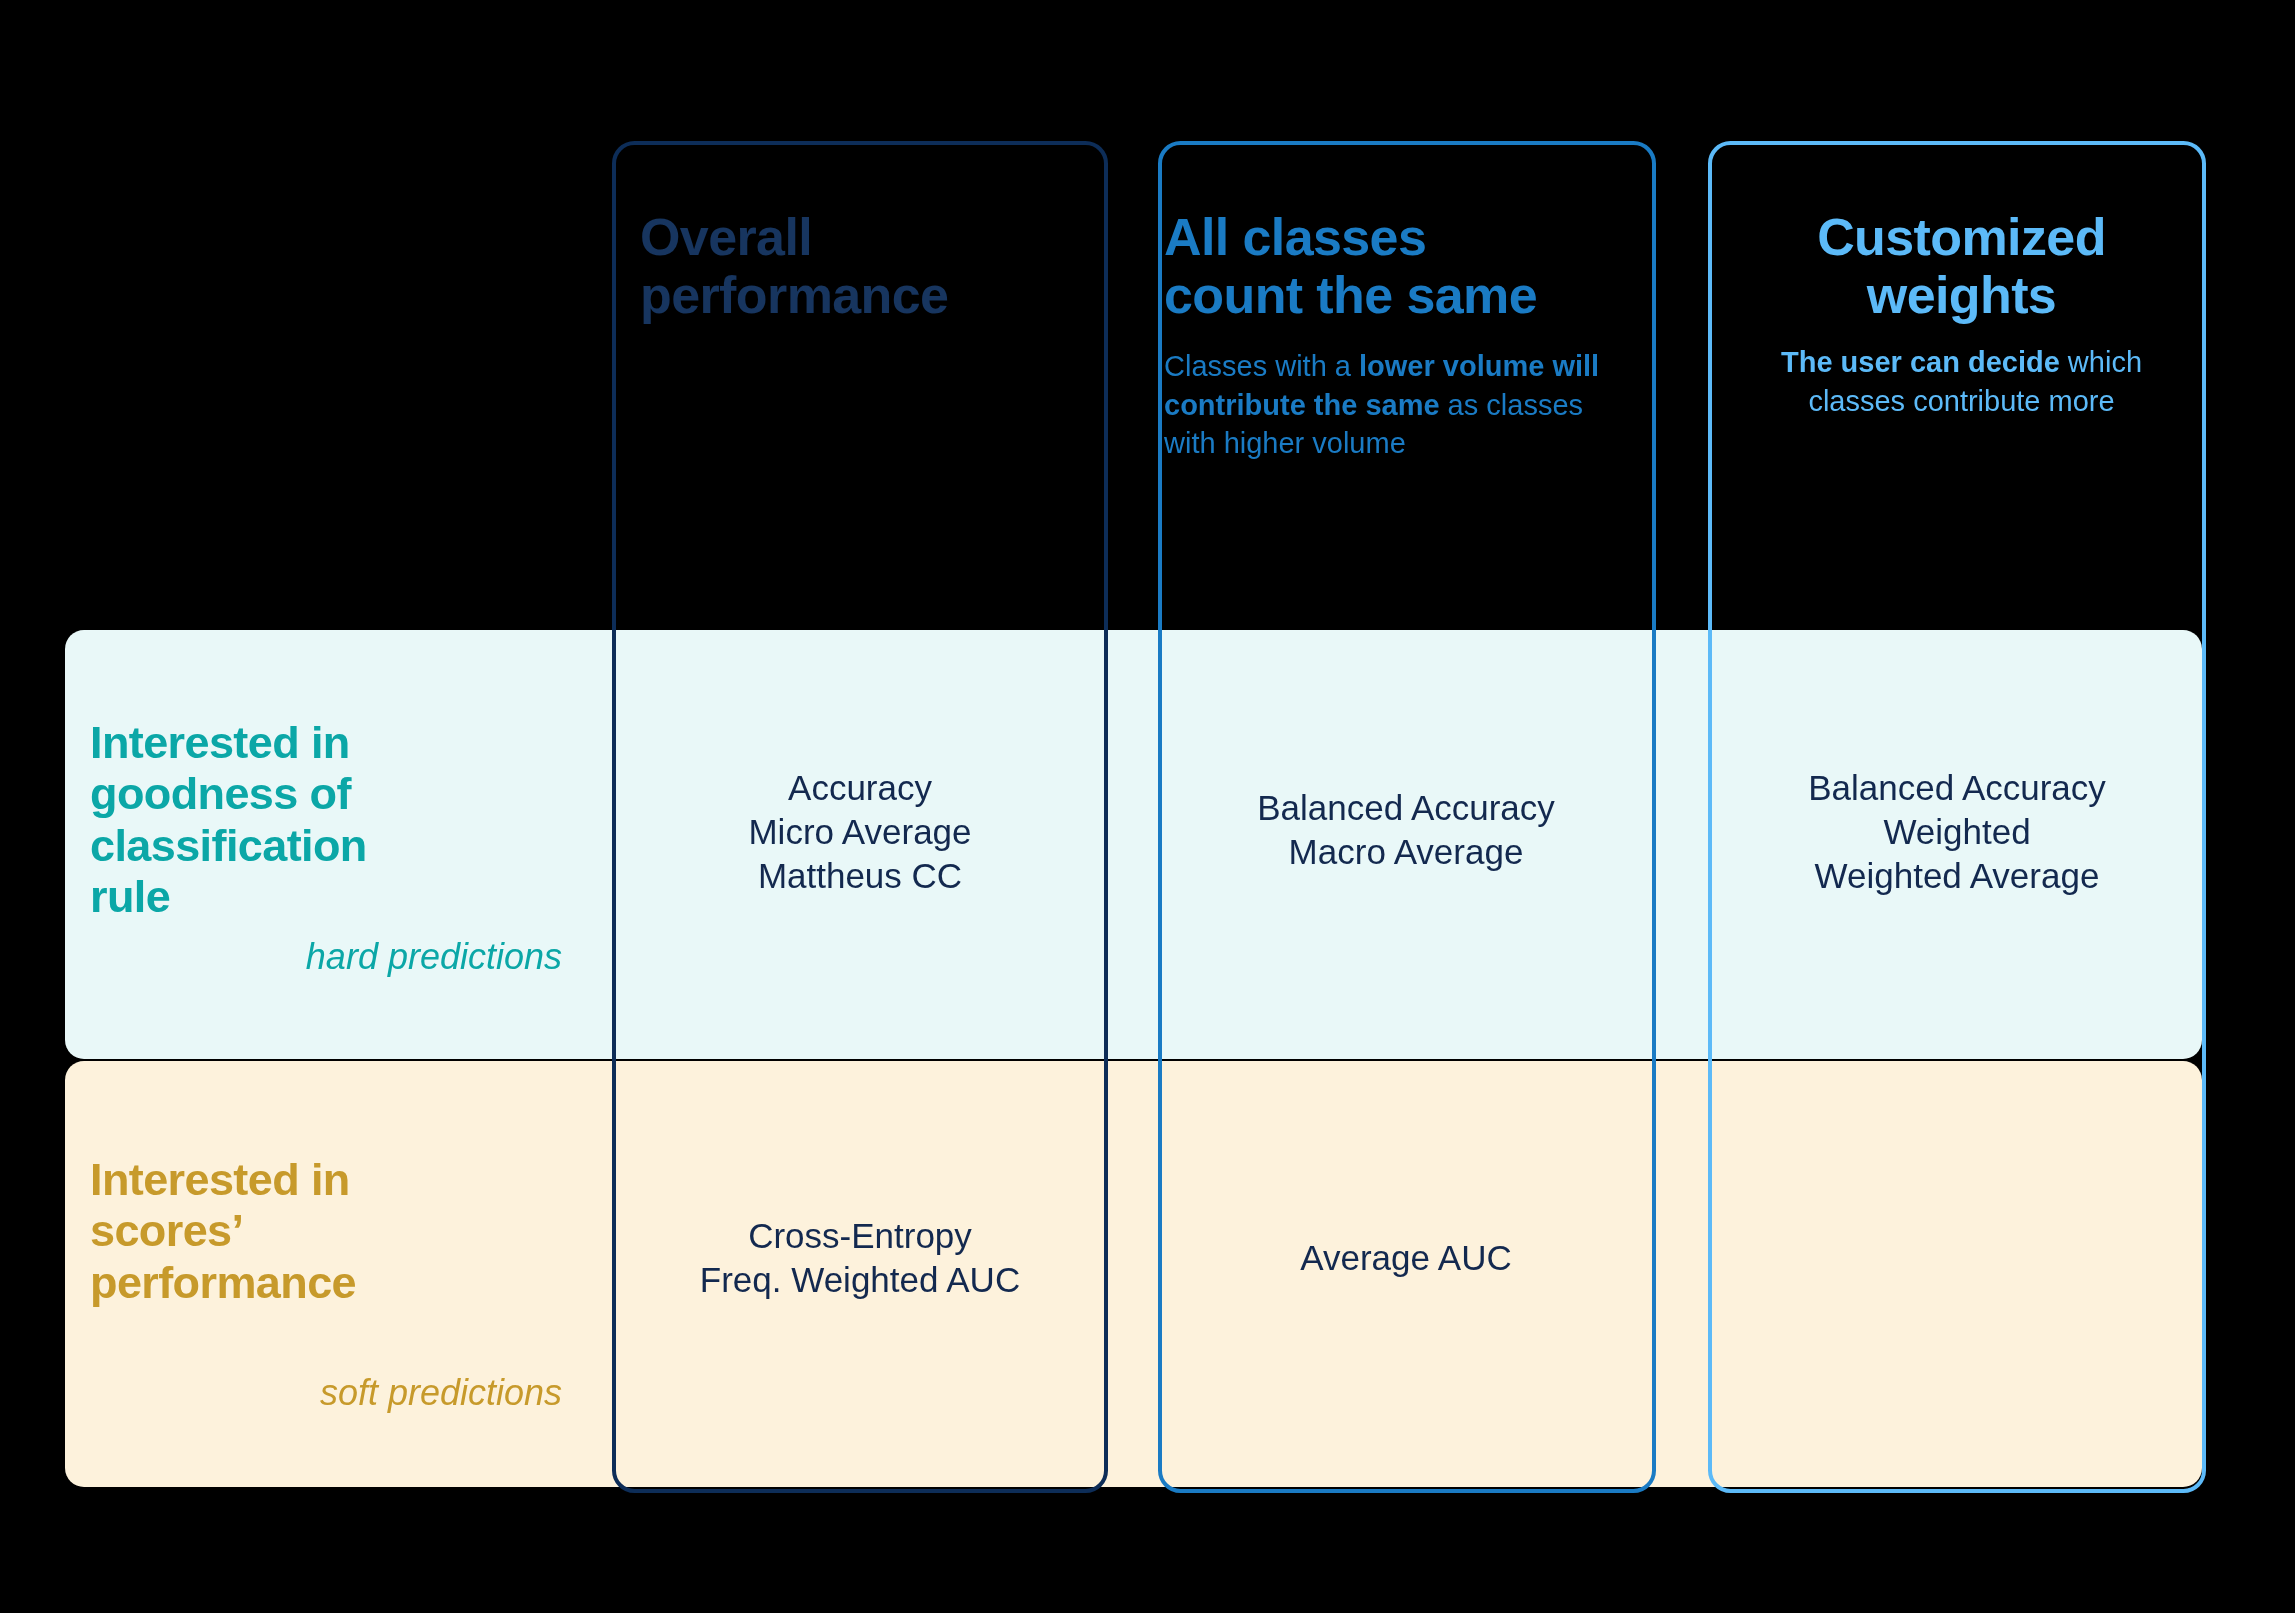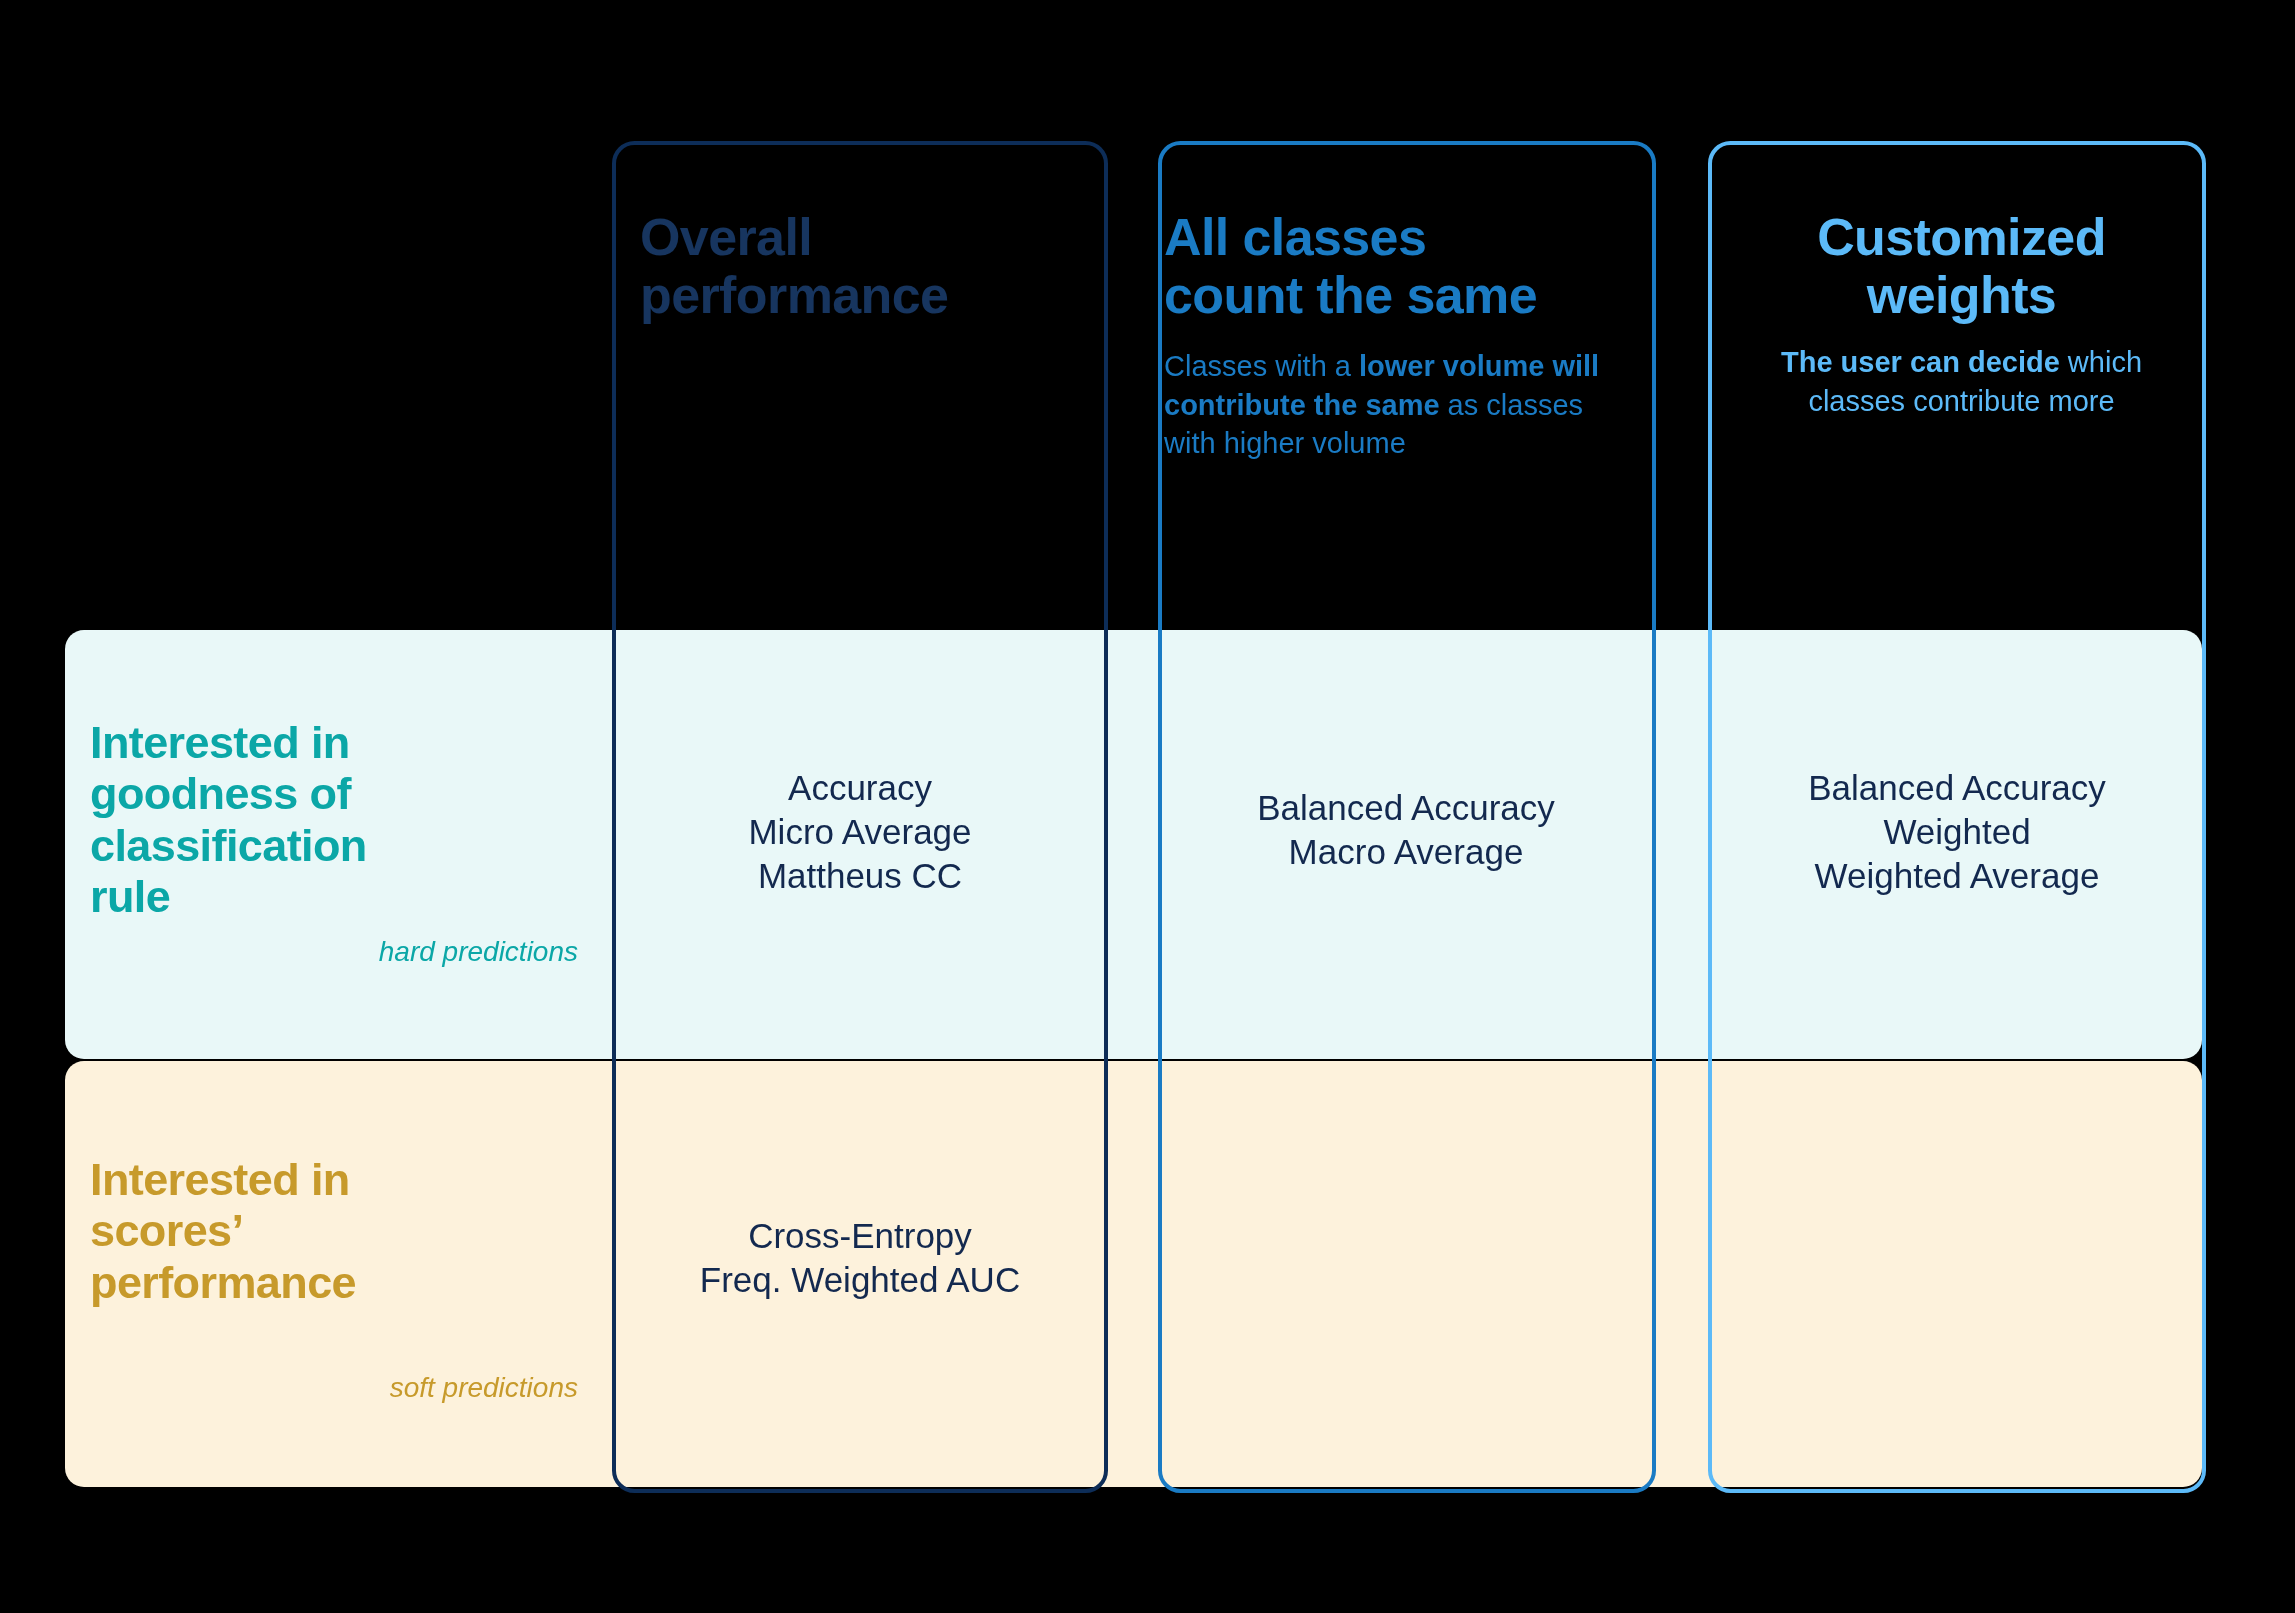--- a/index.html
+++ b/index.html
@@ -107,23 +107,23 @@
   .row-label .row-title {
     font-weight: bold;
     font-size: 45px;
     line-height: 1.14;
     letter-spacing: -0.6px;
     margin: 0;
     white-space: pre-line;
   }
   .row-label .row-note {
     font-style: italic;
-    font-size: 28px;
+    font-size: 36px;
     line-height: 1.2;
-    margin: 0;
+    margin: 16px;
     text-align: right;
     padding-right: 8px;
   }
   #row-label-hard {
     top: 717px;
     color: #0ba7a7;
   }
   #row-label-hard .row-note { margin-top: 12.4px; }
   #row-label-soft {
     top: 1154px;
@@ -199,15 +199,16 @@
 Micro Average
 Mattheus CC</div>
   <div id="cell-hard-2" class="cell cell-hard cell-col-2">Balanced Accuracy
 Macro Average</div>
   <div id="cell-hard-3" class="cell cell-hard cell-col-3">Balanced Accuracy
 Weighted
 Weighted Average</div>
 
   <div id="cell-soft-1" class="cell cell-soft cell-col-1">Cross-Entropy
 Freq. Weighted AUC</div>
+  <div id="cell-soft-2" class="cell cell-soft cell-col-2">Average AUC</div>
 
 </div>
 
 
 </body></html>

